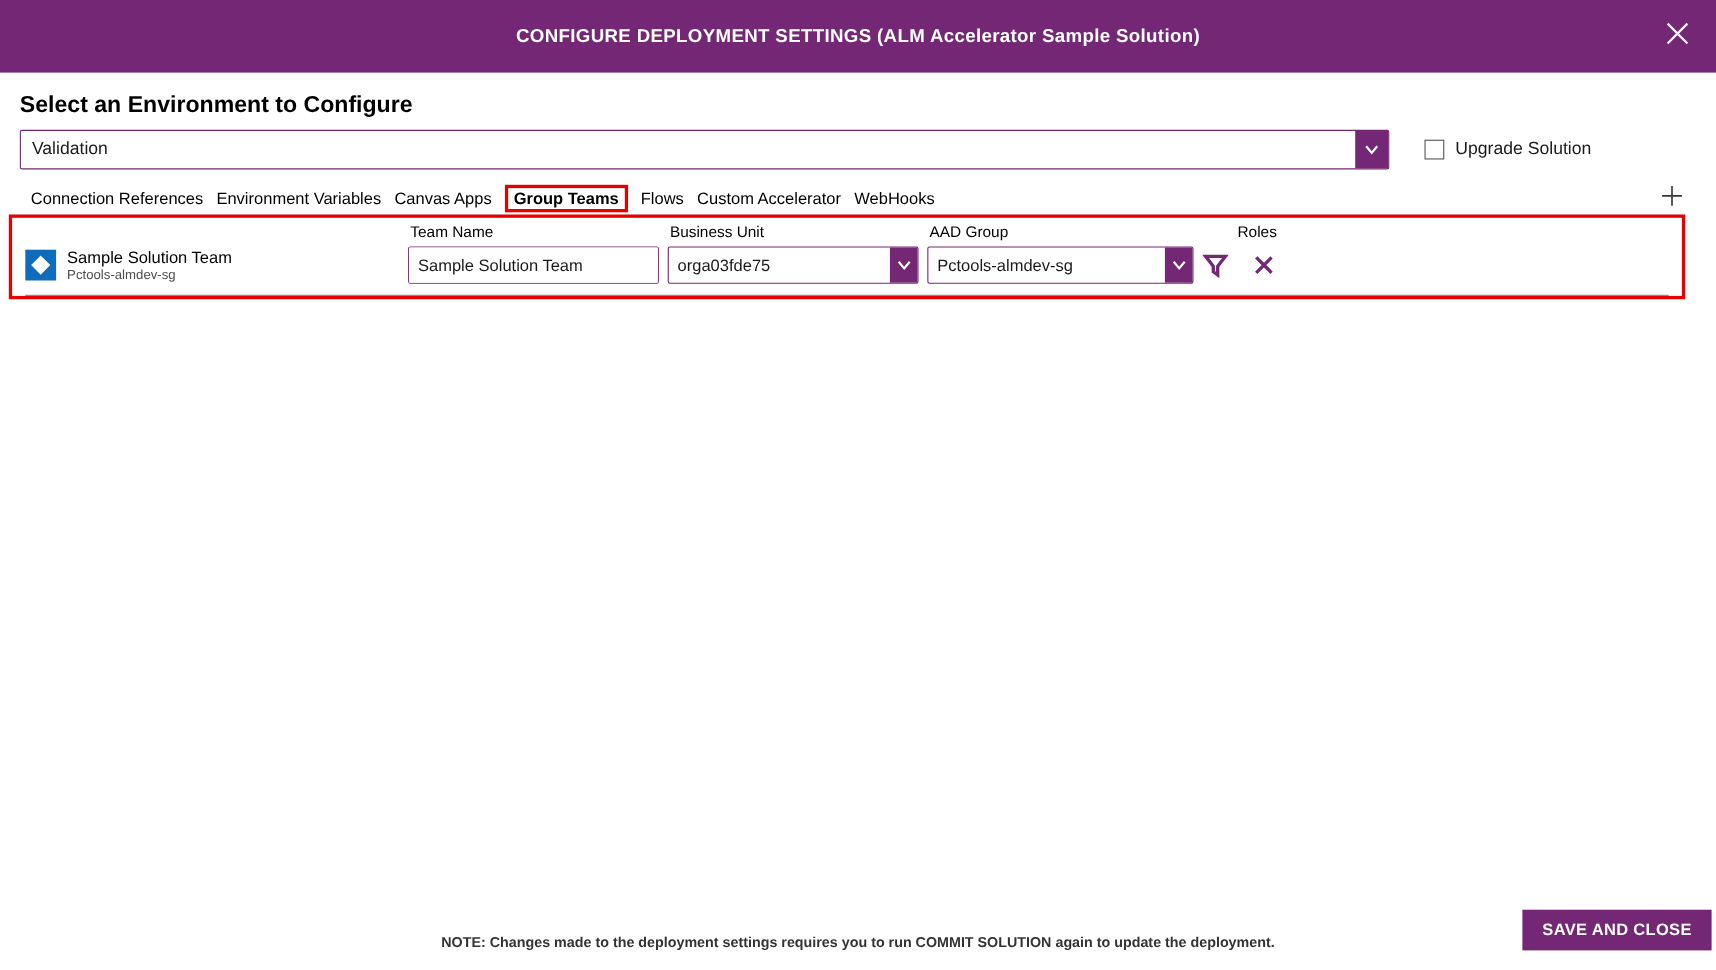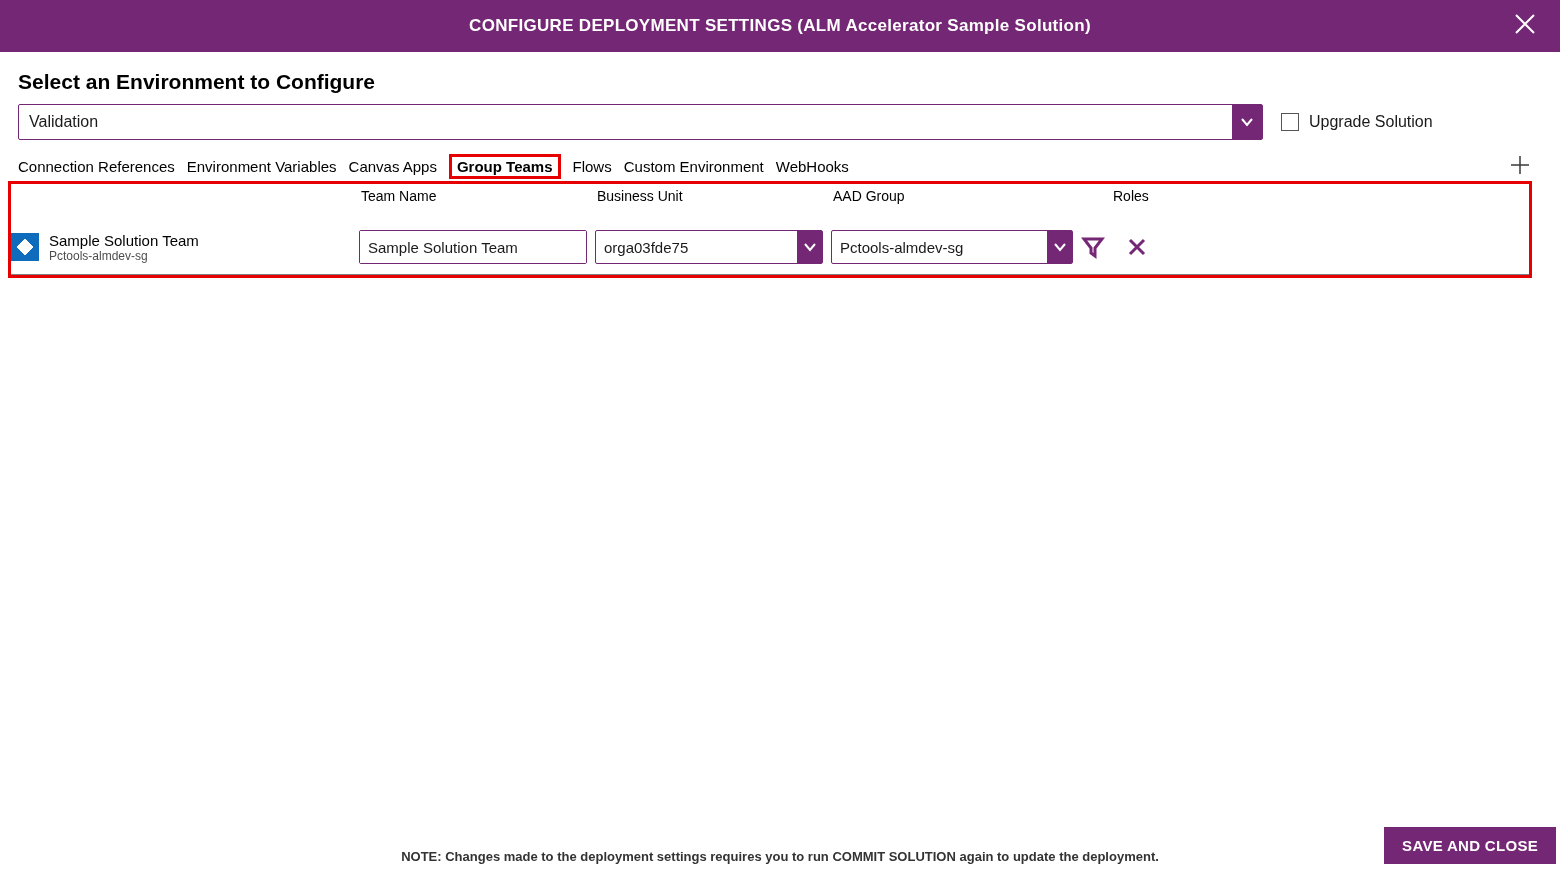--- a/index.html
+++ b/index.html
@@ -10,21 +10,21 @@
     body {
       font-family: "Segoe UI", Arial, sans-serif;
       background: #fff;
       width: 1560px;
       height: 882px;
       position: relative;
       overflow: hidden;
     }
     .header-bar {
       background: #742774;
-      height: 52px;
+      height: 66px;
       width: 100%;
       display: flex;
       align-items: center;
       justify-content: center;
       position: relative;
     }
     .header-title {
       color: #fff;
       font-size: 17px;
       font-weight: 600;
@@ -44,21 +44,21 @@
     }
     .env-label {
       font-size: 21px;
       font-weight: 600;
       color: #000;
       margin-bottom: 10px;
     }
     .env-row {
       display: flex;
       align-items: center;
-      gap: 18px;
+      gap: 32px;
       margin-bottom: 14px;
     }
     .env-select-wrap {
       flex: 1;
       display: flex;
       align-items: stretch;
       border: 1px solid #742774;
       border-radius: 2px;
       height: 36px;
       max-width: 1245px;
@@ -91,21 +91,21 @@
       font-size: 16px;
       color: #1a1a1a;
     }
     .checkbox-box {
       width: 18px;
       height: 18px;
       border: 1px solid #555;
       display: inline-block;
     }
     .tabs-outer {
-      margin: 0 0 0 0;
+      margin: 0 0 0 10px;
       padding: 0 0 0 0;
       position: relative;
       display: flex;
       align-items: center;
       gap: 17px;
     }
     .tabs {
       display: flex;
       gap: 12px;
       font-size: 15px;
@@ -122,40 +122,39 @@
       padding: 1px 5px;
     }
     .add-plus {
       margin-right: 12px;
       cursor: pointer;
     }
     .add-plus svg path { stroke: #3a3a3a; stroke-width: 1.5; }
     .red-frame {
       border: 3px solid #e60000;
       margin: 2px 10px 0 -10px;
-      padding: 0 0;
+      padding: 0 12px;
       position: relative;
     }
     .columns {
       display: flex;
       margin-top: 4px;
       font-size: 14px;
       color: #000;
     }
     .col-left { width: 348px; }
     .col-team { width: 236px; padding-left: 2px; font-weight: 400; }
     .col-bu   { width: 236px; padding-left: 2px; font-weight: 400; }
     .col-aad  { width: 280px; padding-left: 2px; font-weight: 400; }
     .col-roles{ width: 260px; padding-left: 2px; font-weight: 400; }
     .row {
       display: flex;
       align-items: center;
       padding: 6px 0 10px 0;
       border-bottom: 1px solid #808080;
-      margin-top: 20px;
     }
     .row-left {
       width: 348px;
       display: flex;
       align-items: center;
       gap: 10px;
     }
     .row-icon {
       width: 28px;
       height: 28px;
@@ -280,21 +279,21 @@
     </label>
   </div>
 
   <div class="tabs-outer">
     <div class="tabs">
       <div class="tab">Connection References</div>
       <div class="tab">Environment Variables</div>
       <div class="tab">Canvas Apps</div>
       <div class="tab active">Group Teams</div>
       <div class="tab">Flows</div>
-      <div class="tab">Custom Environment</div>
+      <div class="tab">Custom Accelerator</div>
       <div class="tab">WebHooks</div>
     </div>
     <div class="add-plus">
       <svg width="20" height="20" viewBox="0 0 20 20">
           <path d="M10 1 V19 M1 10 H19"></path>
         </svg>
     </div>
   </div>
 
   <div class="red-frame">

